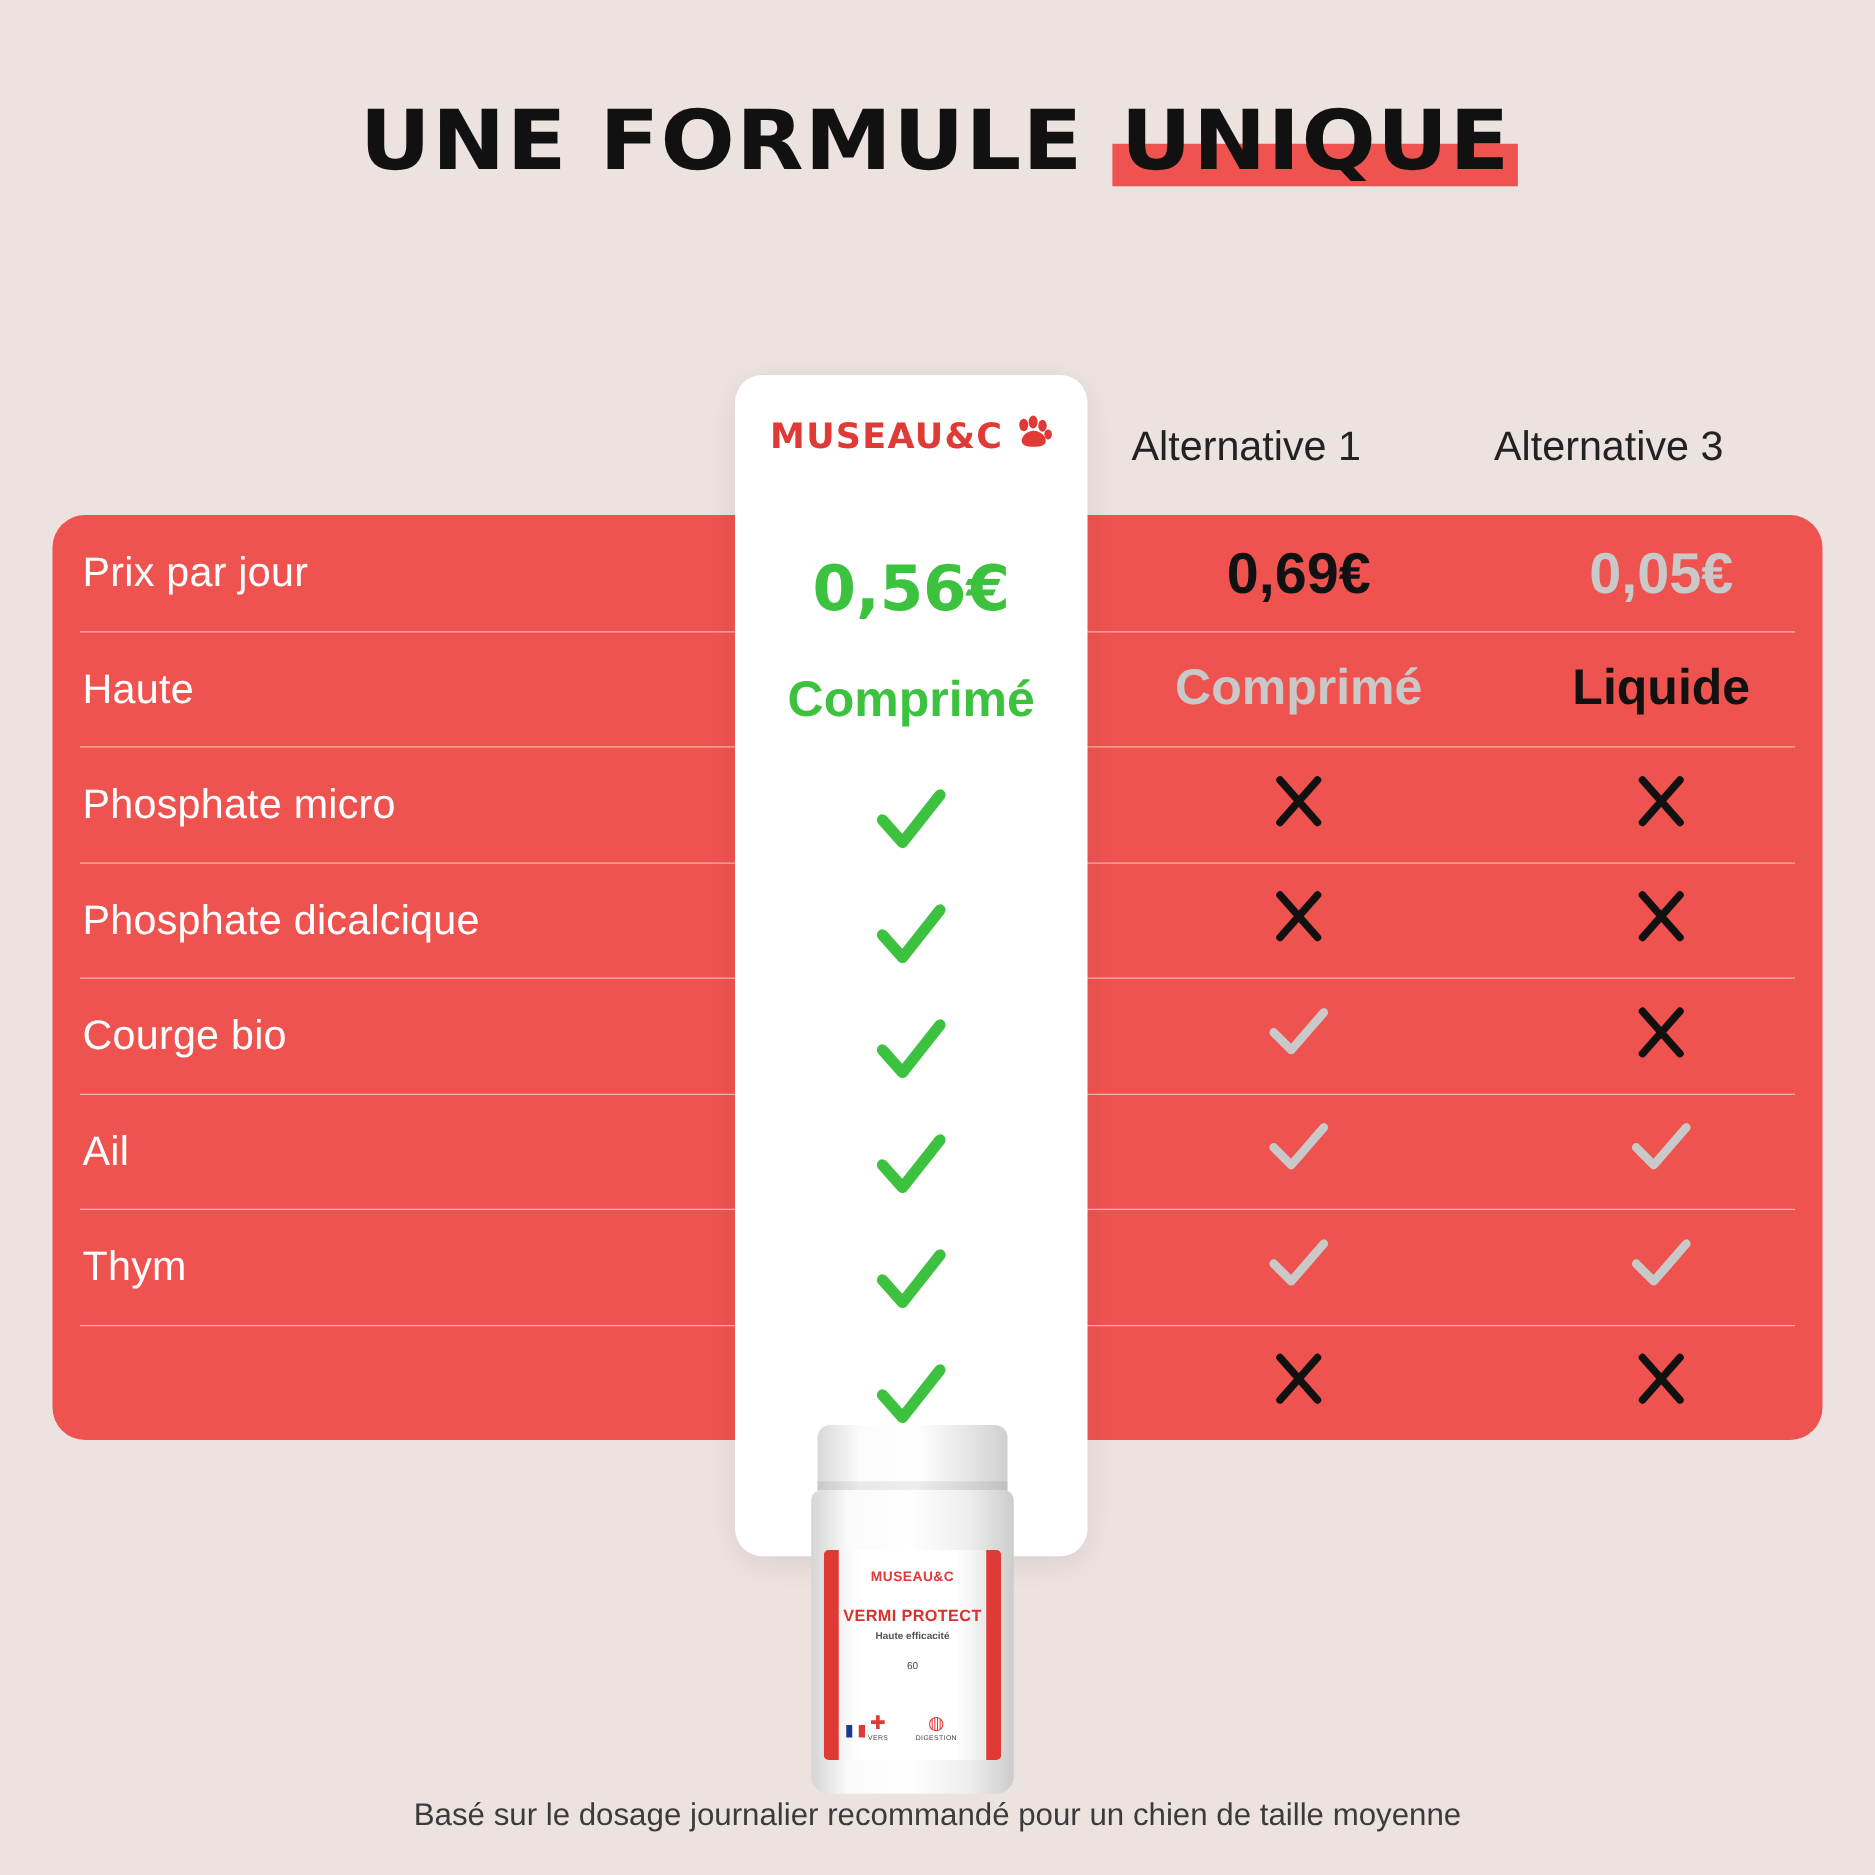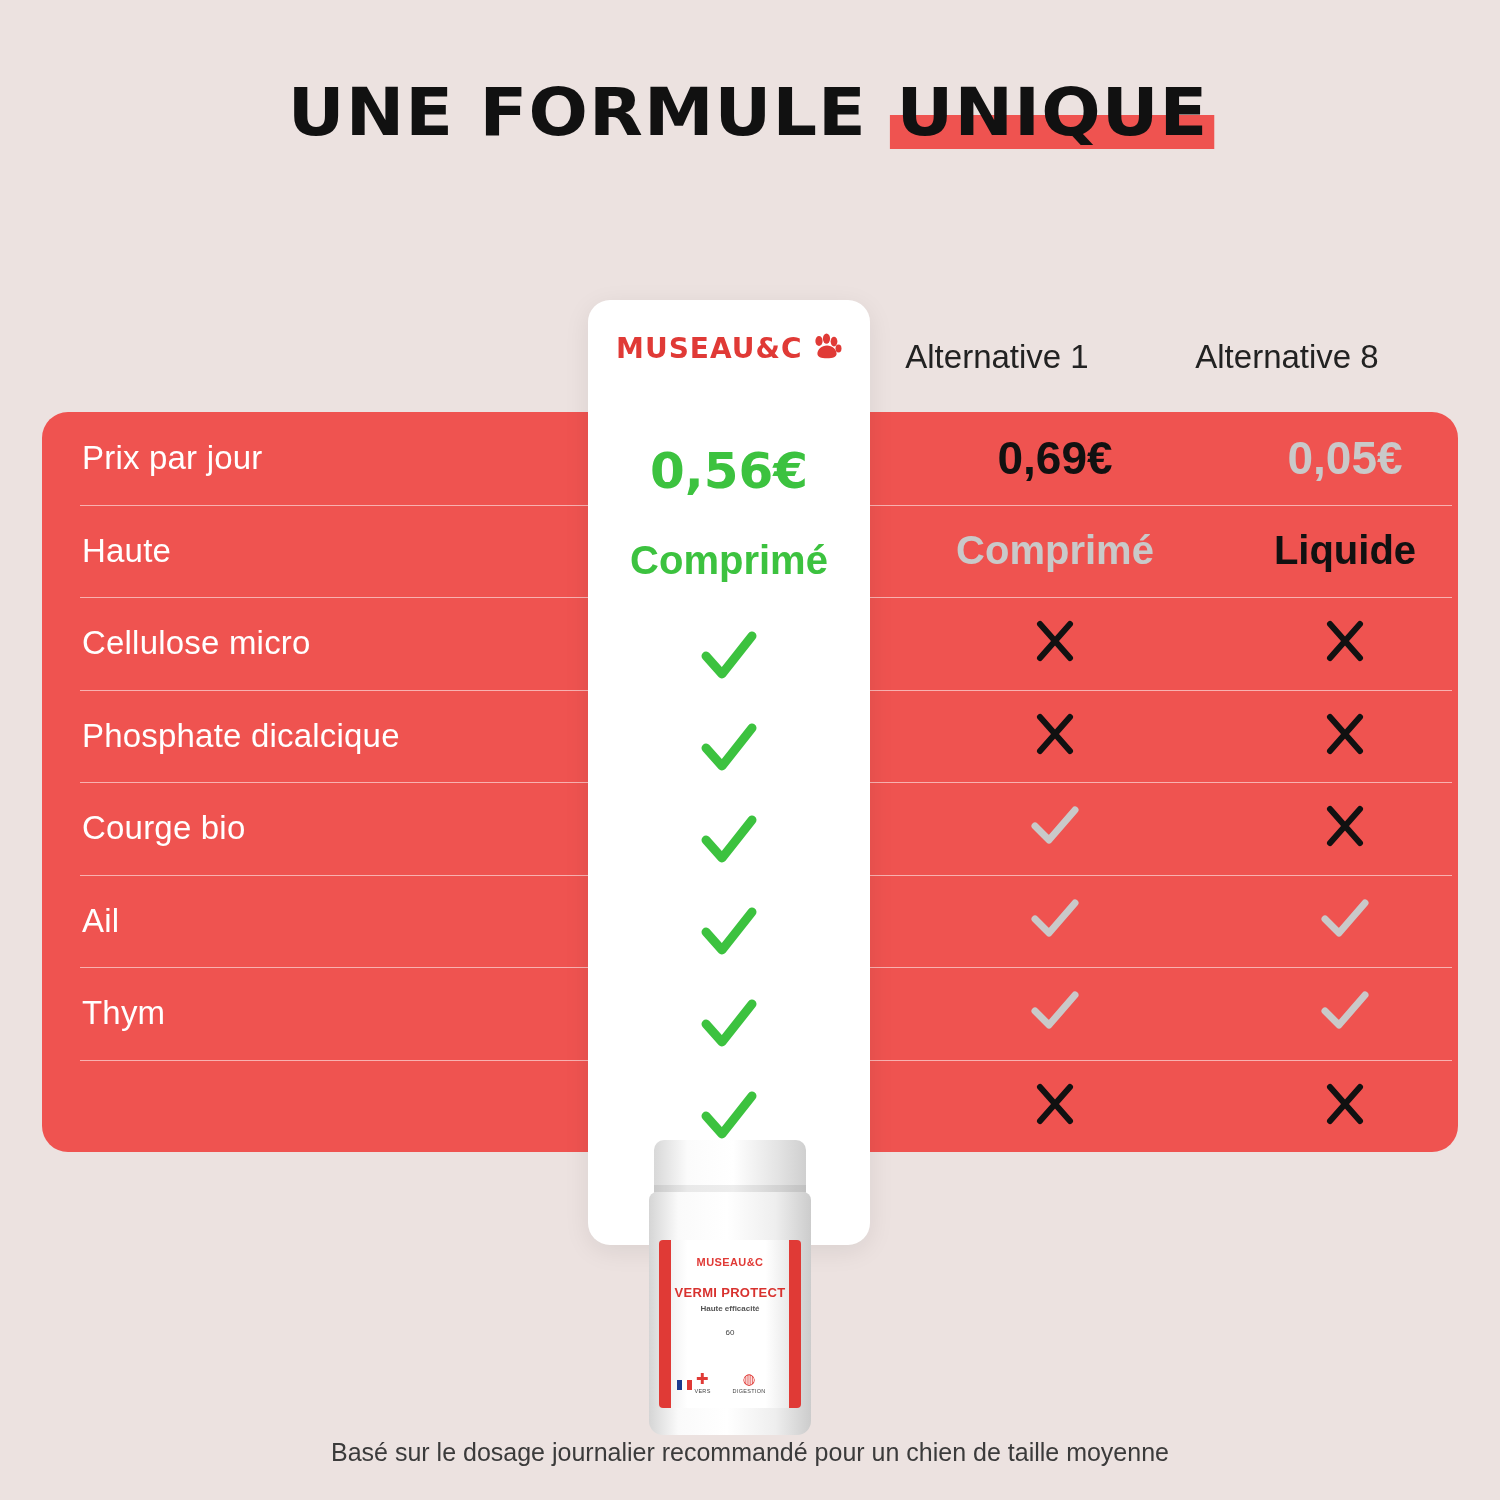--- a/index.html
+++ b/index.html
@@ -61,21 +61,20 @@
     border-radius: 26px;
   }
 
   
   .rows {
     position: absolute;
     left: 42px;
     top: 412px;
     width: 1416px;
     height: 740px;
-    padding-left: 16px;
   }
   .row {
     position: relative;
     height: 92.5px;
     display: flex;
     align-items: center;
   }
   .row + .row::before {
     content: "";
     position: absolute;
@@ -327,21 +326,21 @@
 
 <div class="title-wrap">
   <div class="title">
     <span>UNE FORMULE </span><span class="hl">UNIQUE</span>
   </div>
 </div>
 
 <div class="panel"></div>
 
 <div class="col-head h1">Alternative 1</div>
-<div class="col-head h2">Alternative 8</div>
+<div class="col-head h2">Alternative 3</div>
 
 <div class="rows">
 
   <div class="row">
     <div class="row-label">Prix par jour</div>
     <div class="cell alt1">
       <span class="cell-text price">0,69€</span>
     </div>
     <div class="cell alt2">
       <span class="cell-text price muted">0,05€</span>
@@ -352,21 +351,21 @@
     <div class="row-label">Haute</div>
     <div class="cell alt1">
       <span class="cell-text muted">Comprimé</span>
     </div>
     <div class="cell alt2">
       <span class="cell-text">Liquide</span>
     </div>
   </div>
 
   <div class="row">
-    <div class="row-label">Cellulose micro</div>
+    <div class="row-label">Phosphate micro</div>
     <div class="cell alt1">
       <span class="mark">
         <svg width="50" height="50" viewBox="0 0 50 50">
             <path d="M10 8 L40 42 M40 8 L10 42" stroke="#111" stroke-width="6" stroke-linecap="round" fill="none"></path>
           </svg>
       </span>
     </div>
     <div class="cell alt2">
       <span class="mark">
         <svg width="50" height="50" viewBox="0 0 50 50">

